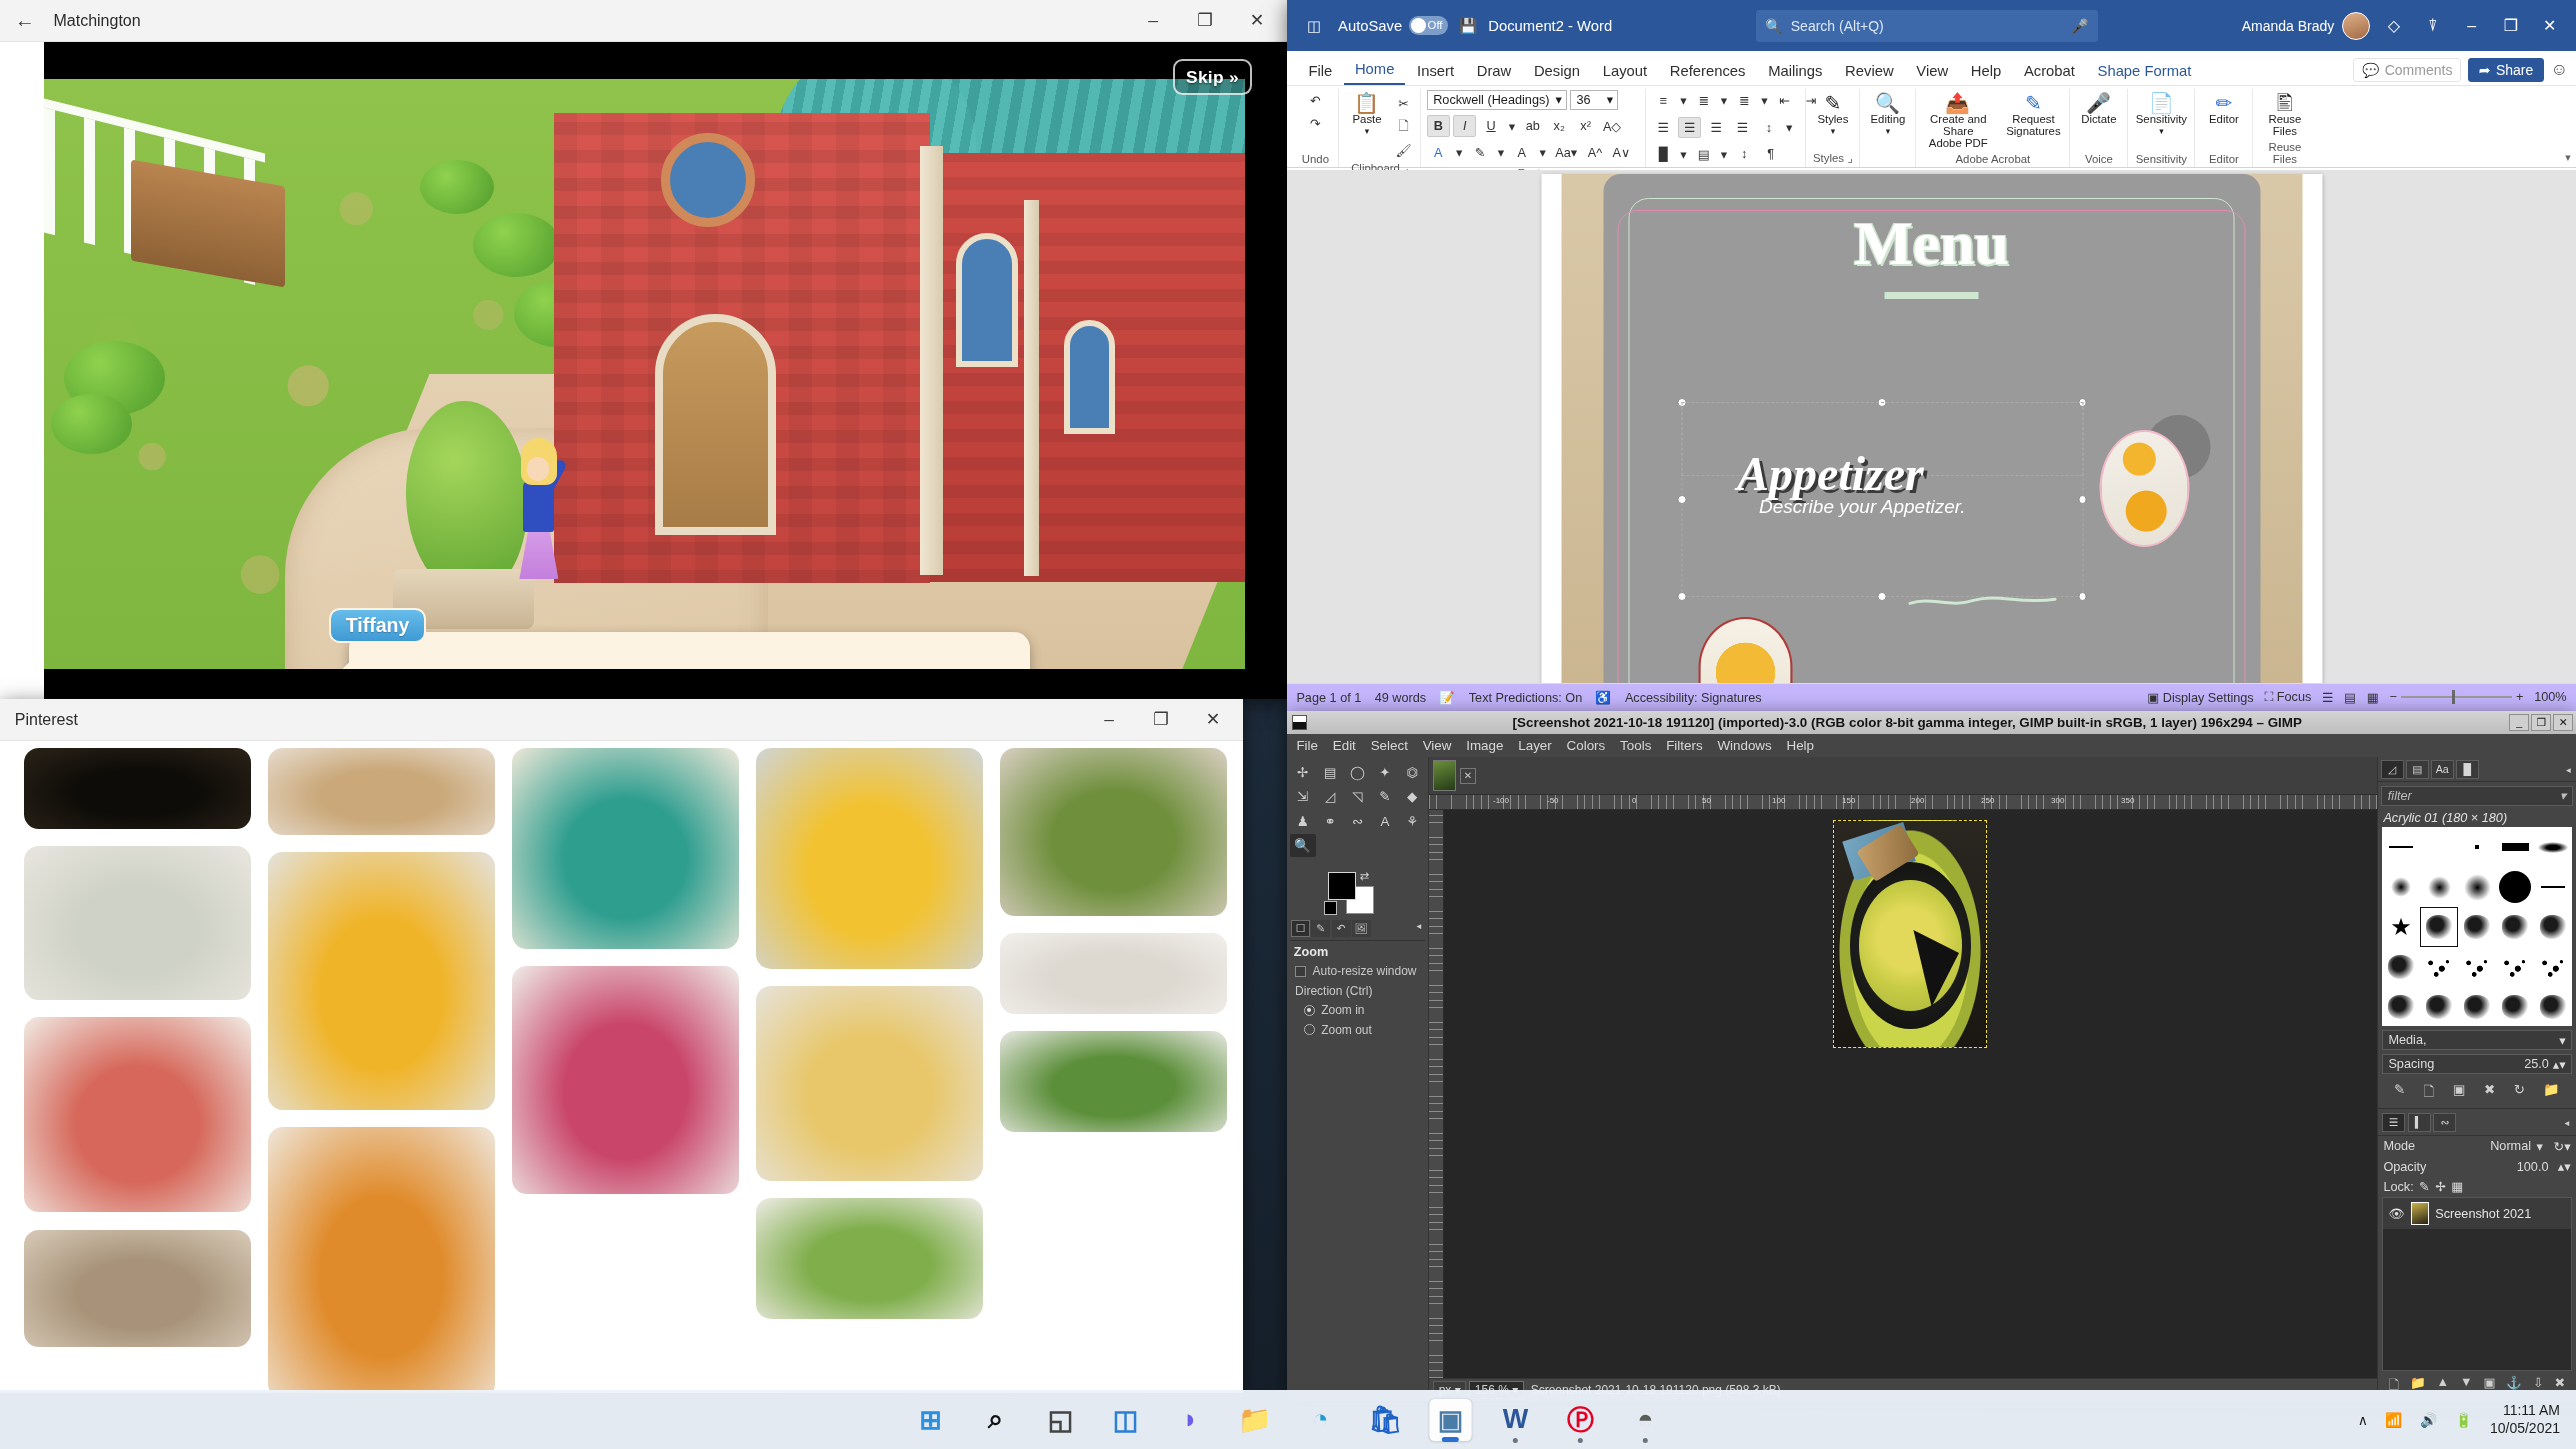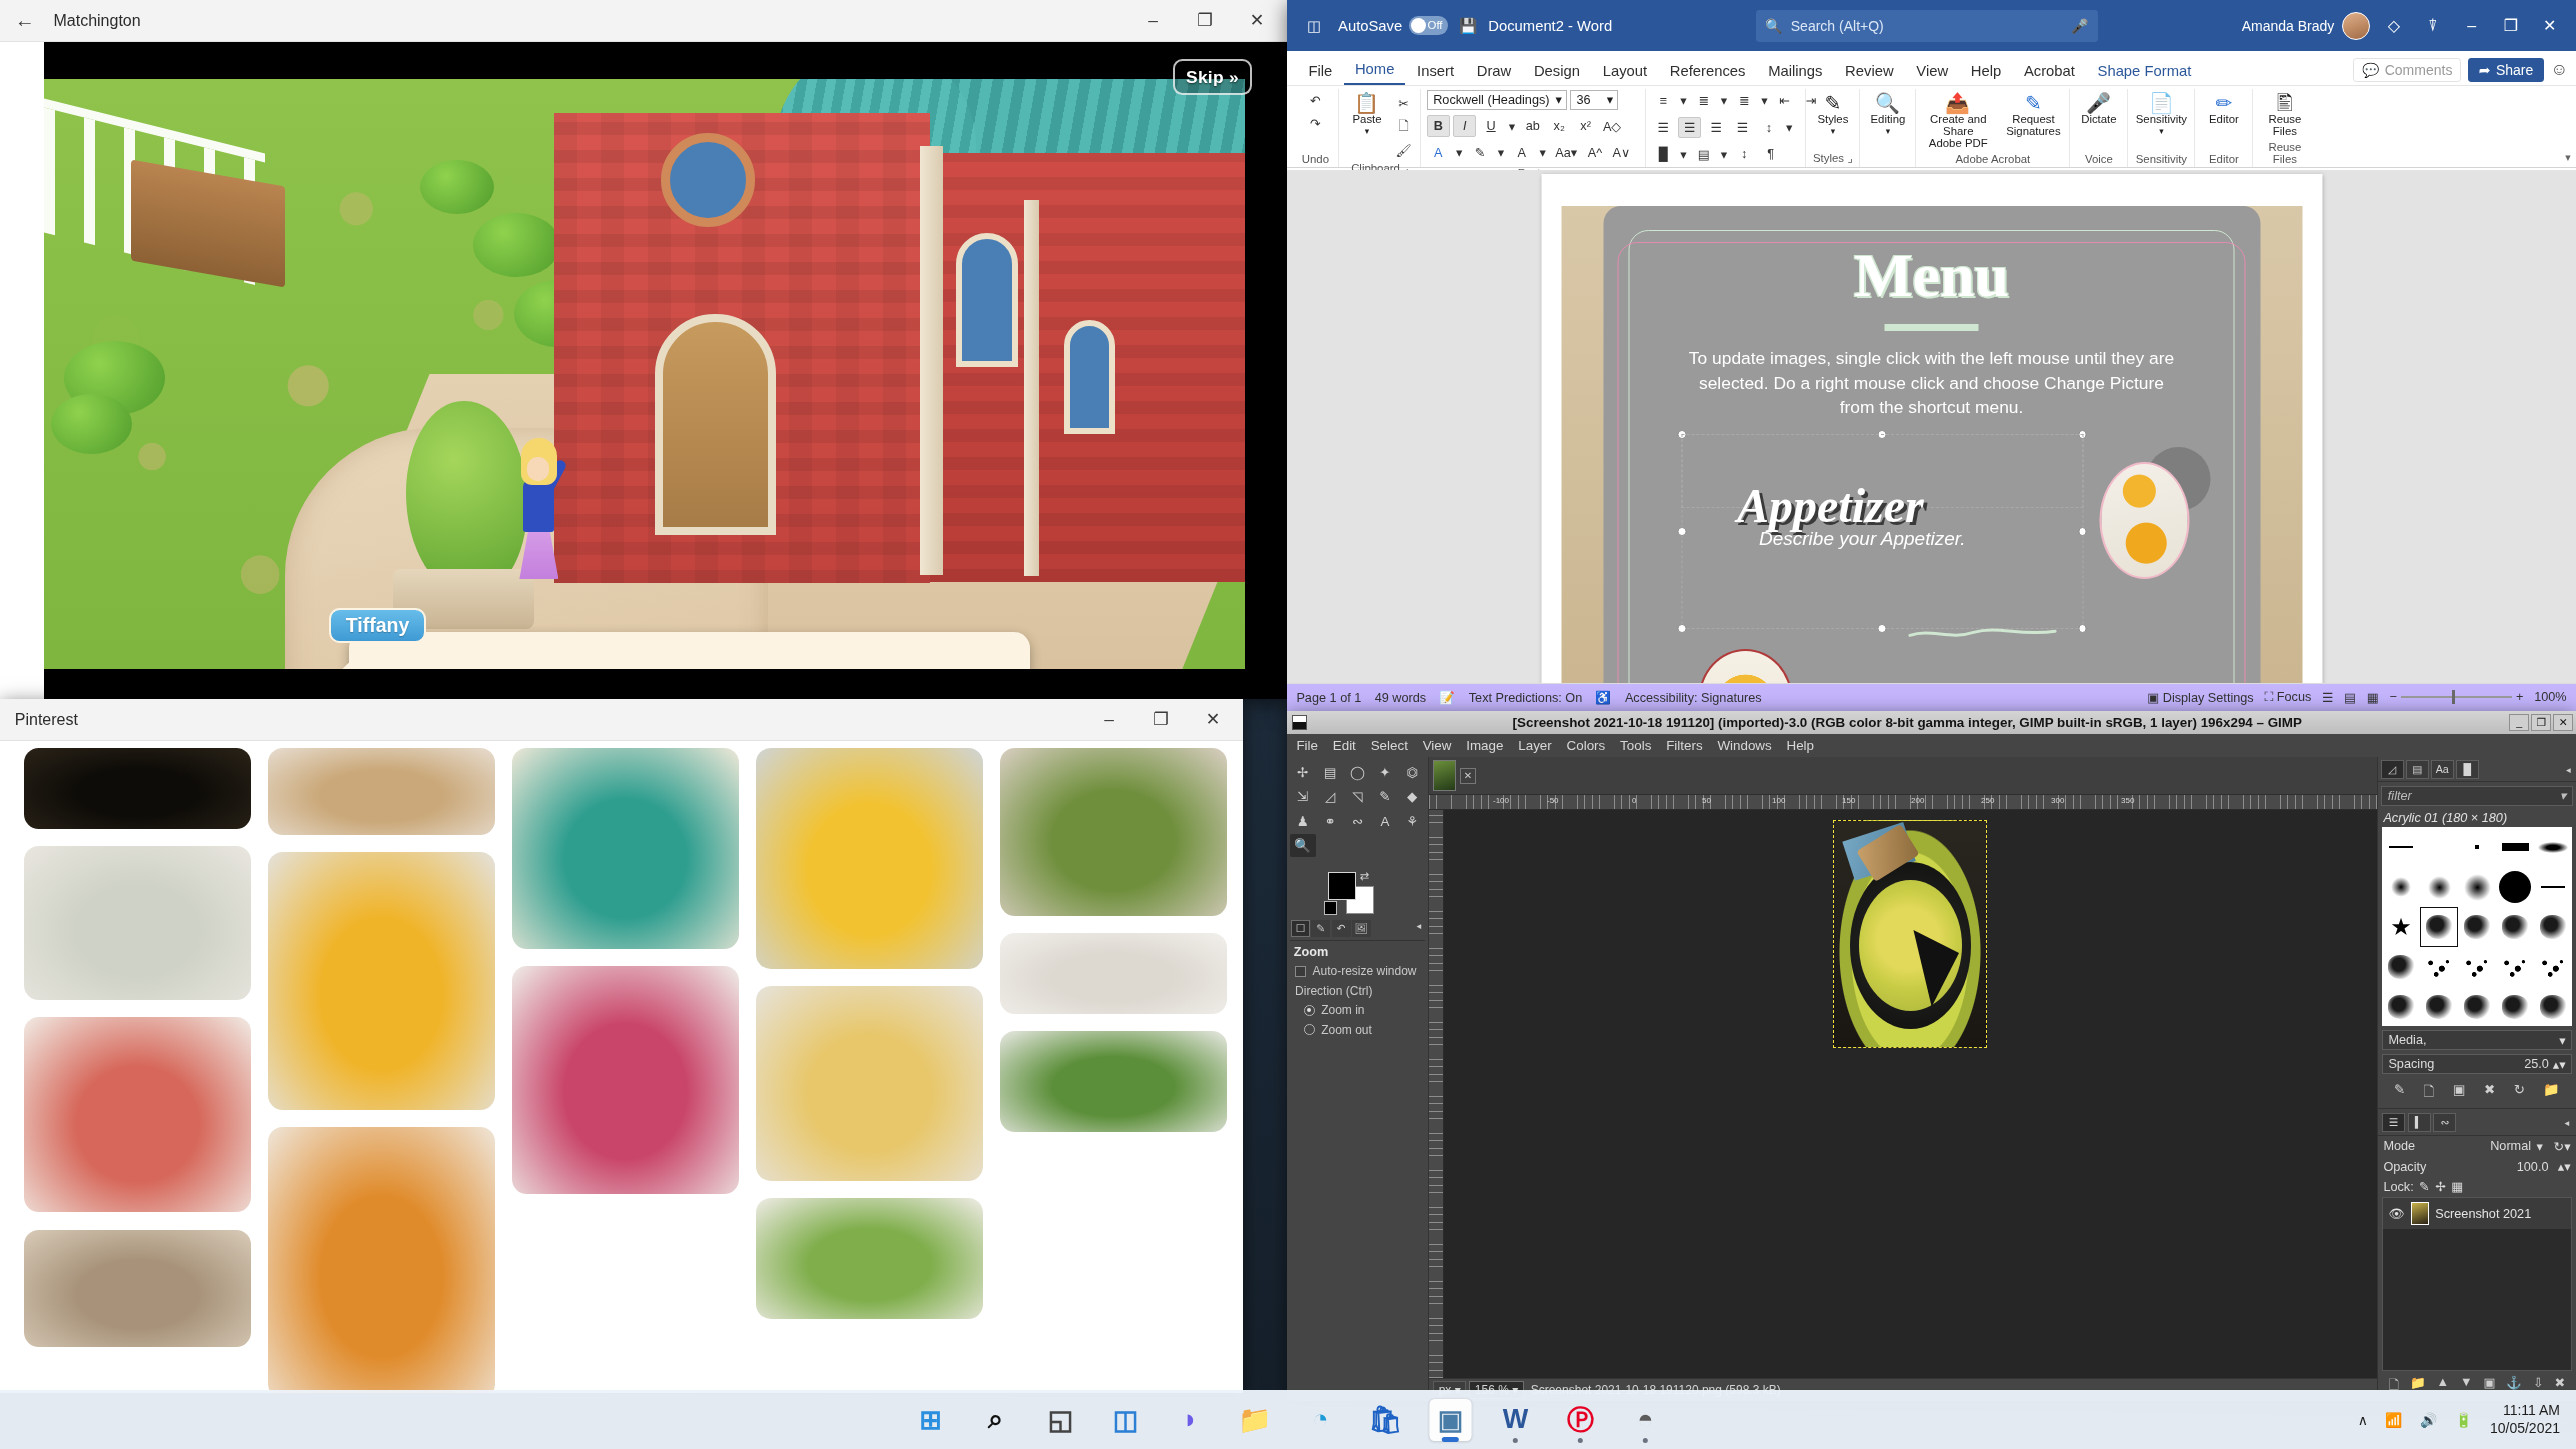--- a/index.html
+++ b/index.html
@@ -120,21 +120,21 @@
   .bigbtn { width:50px; display:flex; flex-direction:column; align-items:center; gap:1.3px; font-size:11.4px; color:#222; padding-top:2.7px; text-align:center; line-height:1.05; }
   .bigbtn .gl { font-size:20px; line-height:1; }
   .smbtn { width:23px; height:21.5px; display:flex; align-items:center; justify-content:center; font-size:12.7px; color:#333; border-radius:2px; }
   .smbtn.on { background:#e4e4e4; border:0.7px solid #c9c9c9; }
   .fontrow { display:flex; gap:3.4px; align-items:center; margin-bottom:2.7px; }
   .combo { height:20px; border:0.7px solid #b5b5b5; background:#fff; display:flex; align-items:center;
       padding:0 4px 0 5.4px; font-size:12.7px; color:#1d1d1d; gap:4px; }
   .doc-area { position:absolute; left:0; top:170px; right:0; bottom:28px; background:#e3e3e3; overflow:hidden; }
   .page { position:absolute; left:50%; transform:translateX(-50%); top:4px; width:781px; height:530px; background:#fff; box-shadow:0 0.7px 4px rgba(0,0,0,.25); }
   .menu-card { position:absolute; left:20px; top:0; right:20px; bottom:-27px;
-      background:linear-gradient(180deg,#d9c8a8,#c9b48e);margin-top:32px; }
+      background:linear-gradient(180deg,#d9c8a8,#c9b48e); }
   .menu-grey { position:absolute; left:42px; top:0; right:42px; bottom:0; background:#9a9a9a; border-radius:17.4px 17.4px 0 0; }
   .menu-title { position:absolute; left:0; right:0; top:34px; text-align:center; font-family:"Liberation Serif", serif;
       font-size:62px; font-weight:bold; color:#fff; text-shadow:2px 2px 0 #cfe6d0, -1.3px -1.3px 0 #cfe6d0, 1.3px -1.3px 0 #cfe6d0, -1.3px 1.3px 0 #cfe6d0; }
   .menu-rule { position:absolute; left:50%; transform:translateX(-50%); top:118px; width:94px; height:7.4px; background:#cfe6d0; }
   .menu-instr { position:absolute; left:81px; right:81px; top:140px; text-align:center; font-size:17.4px; color:#fff; line-height:1.42; }
   .sel-frame { position:absolute; border:0.7px dashed #a9a9a9; }
   .handle { position:absolute; width:8.7px; height:8.7px; border-radius:50%; background:#fff; border:0.7px solid #8b8b8b; }
   .appetizer { position:absolute; left:134px; top:272px; font-family:"Liberation Serif", serif; font-size:48px;
       font-style:italic; font-weight:bold; color:#fff; text-shadow:3.4px 3.4px 0 #3a3a3a; }
   .app-desc { position:absolute; left:156px; top:322px; font-size:19px; font-style:italic; color:#fff; }
@@ -594,21 +594,20 @@
     </div>
 
     <div class="doc-area">
       <div class="page">
         <div class="menu-card">
           <div class="menu-grey">
             <div class="sel-frame" style="left:25.5px;top:24px;right:25.5px;bottom:0;border:0.7px solid #cfe6d0;border-radius:20px 20px 0 0;"></div>
             <div class="sel-frame" style="left:14.8px;top:36px;right:14.8px;bottom:0;border:0.7px solid #e58bb0;border-radius:20px 20px 0 0;"></div>
             <div class="menu-title">Menu</div>
             <div class="menu-rule"></div>
-            <div class="menu-instr">To update images, single click with the left mouse until they are selected.  Do a right mouse click and choose Change Picture from the shortcut menu.</div>
 
             <div class="sel-frame" style="left:78px;top:228px;width:402px;height:195px;">
               <span class="handle" style="left:-4.7px;top:-4.7px"></span>
               <span class="handle" style="left:50%;margin-left:-4.7px;top:-4.7px"></span>
               <span class="handle" style="right:-4.7px;top:-4.7px"></span>
               <span class="handle" style="left:-4.7px;top:50%;margin-top:-4.7px"></span>
               <span class="handle" style="right:-4.7px;top:50%;margin-top:-4.7px"></span>
               <span class="handle" style="left:-4.7px;bottom:-4.7px"></span>
               <span class="handle" style="left:50%;margin-left:-4.7px;bottom:-4.7px"></span>
               <span class="handle" style="right:-4.7px;bottom:-4.7px"></span>

